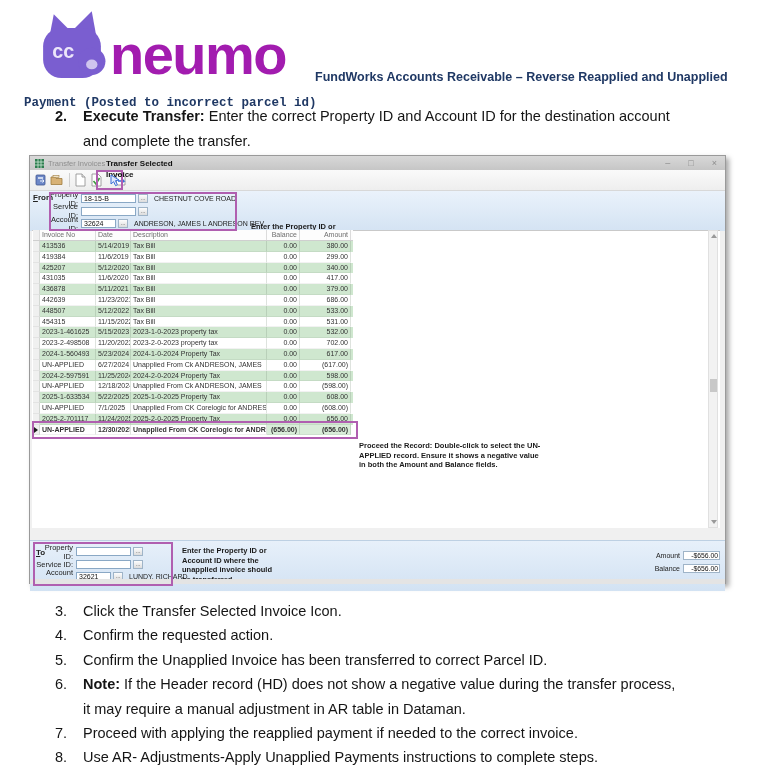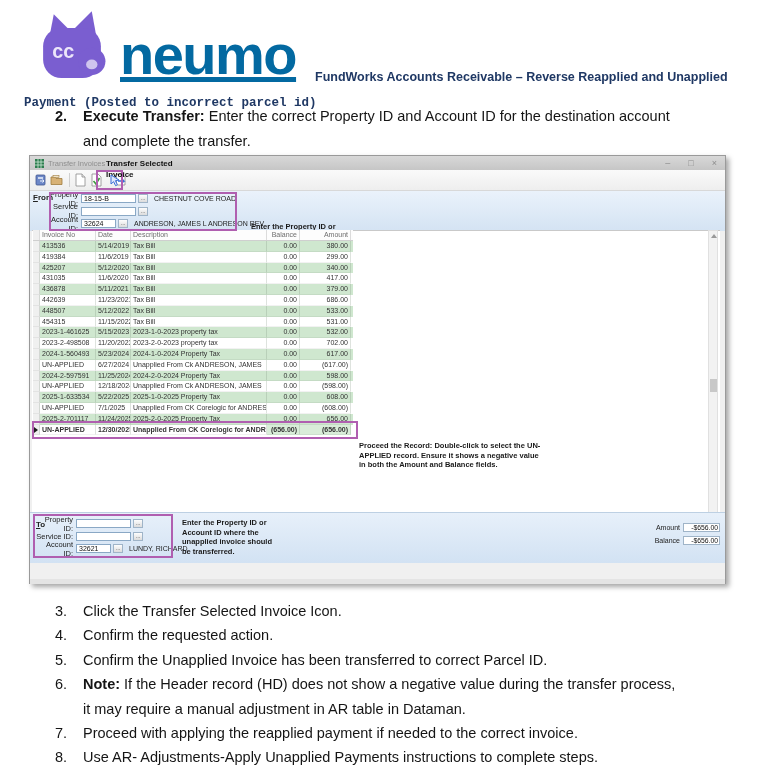--- a/index.html
+++ b/index.html
@@ -2,22 +2,22 @@
 <html><head>
 <meta charset="utf-8">
 <style>
   * { margin:0; padding:0; box-sizing:border-box; }
   html,body { width:773px; height:767px; background:#ffffff; overflow:hidden;
               font-family:"Liberation Sans","DejaVu Sans",sans-serif; }
   .page { position:relative; width:659px; height:767px; background:#fff; }
 
   
   .logo-dog { position:absolute; left:34px; top:8px; width:76px; height:90px; }
-  .logo-word { position:absolute; left:120px; top:22px; font-size:56px; font-weight:600;
-               letter-spacing:-1.5px; color:#0369a1;text-decoration:underline; }
+  .logo-word { position:absolute; left:110px; top:22px; font-size:56px; font-weight:600;
+               letter-spacing:-1.5px; color:#a21caf; }
   .doc-title { position:absolute; font-size:12.5px; font-weight:700; color:#1f3864; white-space:nowrap; }
   .doc-title.l1 { left:291px; top:70px;padding-left:24px; }
   .doc-title.l2 { left:24px; top:96px;font-family:Liberation Mono, monospace; }
 
   .intro-step { position:absolute; left:55px; top:104px; width:640px; display:flex;
                 font-size:14.5px; color:#151515; line-height:25px; }
   .intro-step .num { width:28px; font-weight:700; }
   .intro-step .txt { width:600px; }
   .intro-step b { font-weight:700; }
 
@@ -42,21 +42,21 @@
 
   .hl-box { position:absolute; border:2.5px solid #b05fb0; background:transparent; pointer-events:none; }
   .toolbar-hl { left:66px; top:14px; width:27px; height:20px; }
   .toolbar-note { position:absolute; left:76px; top:2px; width:84px; font-size:8px; font-weight:700;
                   color:#111; line-height:11px; z-index:30; }
   .cursor-icon { position:absolute; left:80px; top:18px; z-index:31; }
 
   
   .from-panel { position:absolute; left:0; top:35px; width:100%; height:40px;
                 background:linear-gradient(#eaf2fb,#d4e3f3); }
-  .to-panel   { position:absolute; left:0; top:356px; width:100%; height:51px;
+  .to-panel   { position:absolute; left:0; top:384px; width:100%; height:51px;
                 background:linear-gradient(#e7f0fa,#d2e2f3); border-top:1px solid #bdd0e3; }
   .win-bottom { position:absolute; left:0; top:423px; width:100%; height:5px; background:#e4e4e4; }
 
   .sec-label { position:absolute; font-weight:700; font-size:8px; color:#222; }
   .from-panel .sec-label { left:3px; top:2px; }
   .to-panel  .sec-label { left:6px; top:7px; }
 
   .fields { position:absolute; }
   .from-panel .fields { left:20px; top:2px; }
   .to-panel  .fields { left:6px;  top:5px; }

